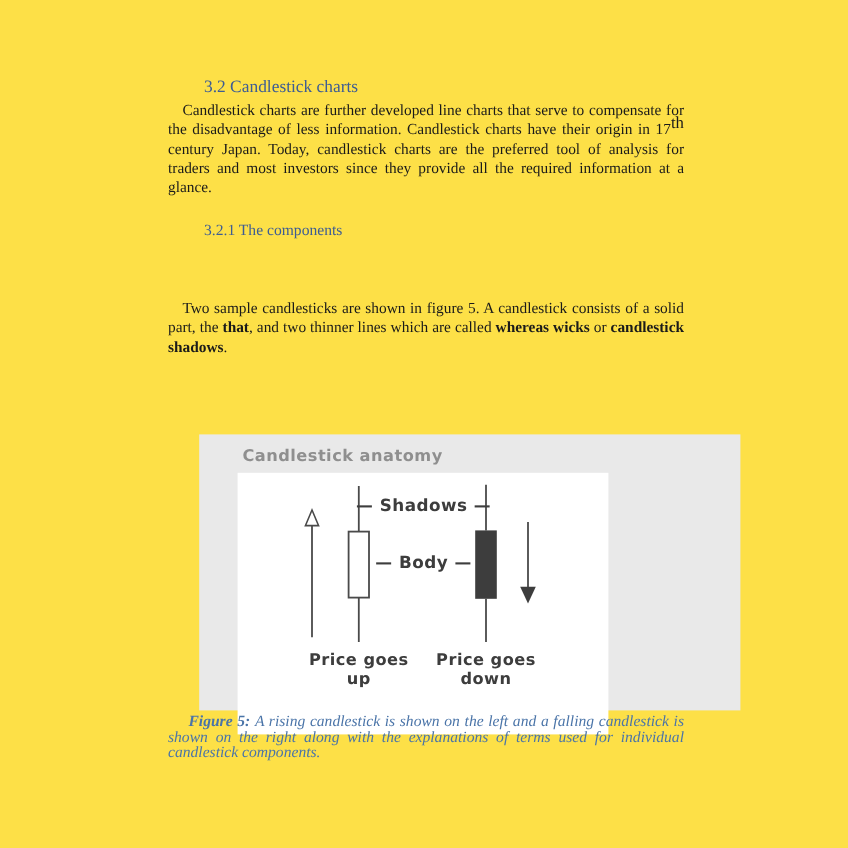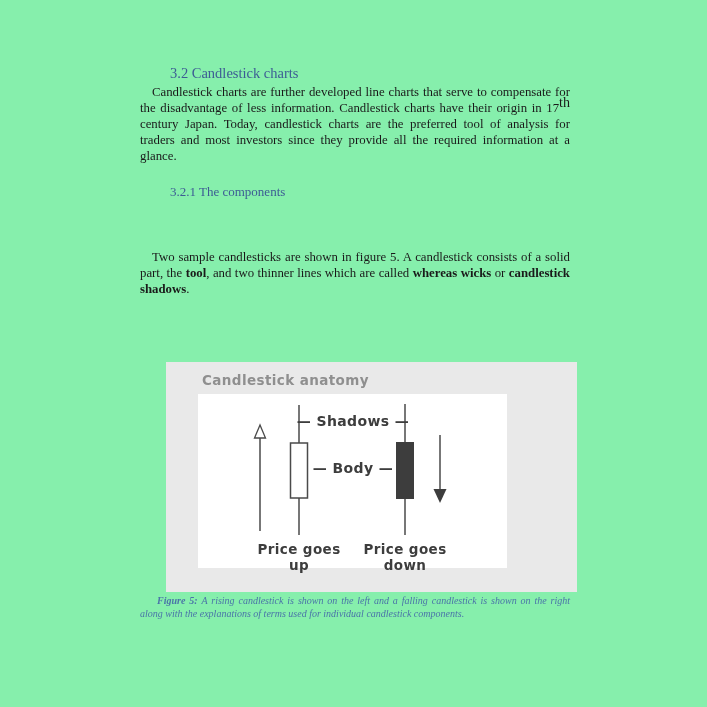--- a/index.html
+++ b/index.html
@@ -1,17 +1,17 @@
 <!DOCTYPE html>
 <html style="--heading-blue: #3d5c94; --caption-blue: #4a74a8; --body-text: #1a1a1a; --figure-panel-gray: #e9e9e9; --figure-title-gray: #8f8f8f; --figure-ink: #3d3d3d; --candle-up-fill: #ffffff; --candle-down-fill: #3d3d3d;"><head>
 <meta charset="utf-8">
 <style>
   html,body { margin:0; padding:0; background:#ffffff; }
   .page {
-    position:relative; width:707px; height:707px; background:#86efac;
+    position:relative; width:707px; height:707px; background:#fde047;
     font-family:"Liberation Serif", serif; color:var(--body-text,#1a1a1a);
     overflow:hidden;
   }
   .h-section {
     position:absolute; left:170px; top:65px; margin:0;
     font-size:14.5px; font-weight:normal; color:var(--heading-blue,#3d5c94);
   }
   .h-subsection {
     position:absolute; left:170px; top:184px; margin:0;
     font-size:13px; font-weight:normal; color:var(--heading-blue,#3d5c94);
@@ -23,56 +23,57 @@
   #p1 { top:84px; }
   #p2 { top:201px; }
   #p3 { top:249px; }
   #p4 { top:297px; }
   .para b { font-weight:bold; }
   .para sup { font-size:14px; line-height:0; vertical-align:super; }
 
   .figure-panel {
     position:absolute; left:166px; top:362px; width:411px; height:230px;
     background:var(--figure-panel-gray,#e9e9e9);
+    padding-left:40px;
   }
   .figure-title {
     position:absolute; left:36px; top:10px;
     font-family:"DejaVu Sans", sans-serif; font-weight:700; font-size:13.5px;
     letter-spacing:0.4px; color:var(--figure-title-gray,#8f8f8f);
   }
   .figure-canvas {
-    position:absolute; left:32px; top:32px; width:309px; height:174px;
+    position:absolute; left:32px; top:32px; width:309px; height:218px;
     background:#ffffff;
     text-align:right;
   }
   .figure-canvas svg { display:block; }
   .diag-label {
     font-family:"DejaVu Sans", sans-serif; font-weight:600;
     fill:var(--figure-ink,#3d3d3d); letter-spacing:0.4px;
   }
   .caption {
     position:absolute; left:140px; top:594px; width:430px; margin:0;
-    font-size:10px; line-height:13px; font-style:italic;
+    font-size:13px; line-height:13px; font-style:italic;
     color:var(--caption-blue,#4a74a8); text-align:justify; text-indent:17px;
   }
   .caption b { font-weight:bold; }
 </style>
 </head>
 <body>
 
 <div class="page">
 
   <h1 class="h-section">3.2 Candlestick charts</h1>
 
   <p class="para" id="p1">Candlestick charts are further developed line charts that serve to compensate for the disadvantage of less information. Candlestick charts have their origin in 17<sup>th</sup> century Japan. Today, candlestick charts are the preferred tool of analysis for traders and most investors since they provide all the required information at a glance.</p>
 
   <h2 class="h-subsection">3.2.1 The components</h2>
 
 
-  <p class="para" id="p3">Two sample candlesticks are shown in figure 5. A candlestick consists of a solid part, the <b>tool</b>, and two thinner lines which are called <b>whereas wicks</b> or <b>candlestick shadows</b>.</p>
+  <p class="para" id="p3">Two sample candlesticks are shown in figure 5. A candlestick consists of a solid part, the <b>that</b>, and two thinner lines which are called <b>whereas wicks</b> or <b>candlestick shadows</b>.</p>
 
 
   <div class="figure-panel">
     <div class="figure-title">Candlestick anatomy</div>
 
     <div class="figure-canvas">
       <svg width="309" height="179" viewBox="0 0 309 179" xmlns="http://www.w3.org/2000/svg">
 
         <line x1="62" y1="44" x2="62" y2="137" stroke="#4a4a4a" stroke-width="1.5"></line>
         <polygon points="62,31 56.5,44 67.5,44" fill="#ffffff" stroke="#4a4a4a" stroke-width="1.3"></polygon>

